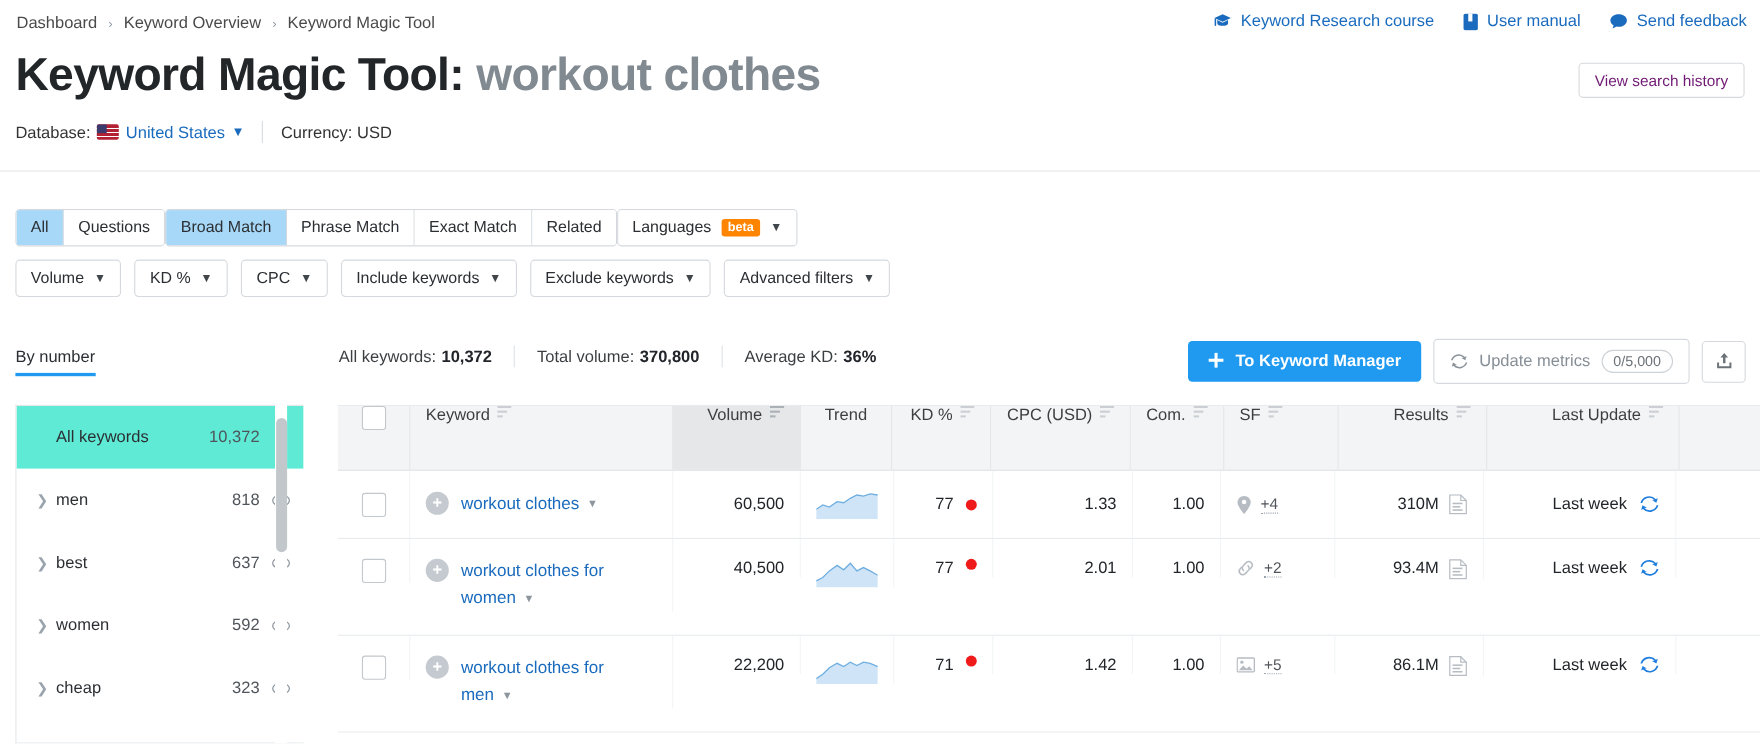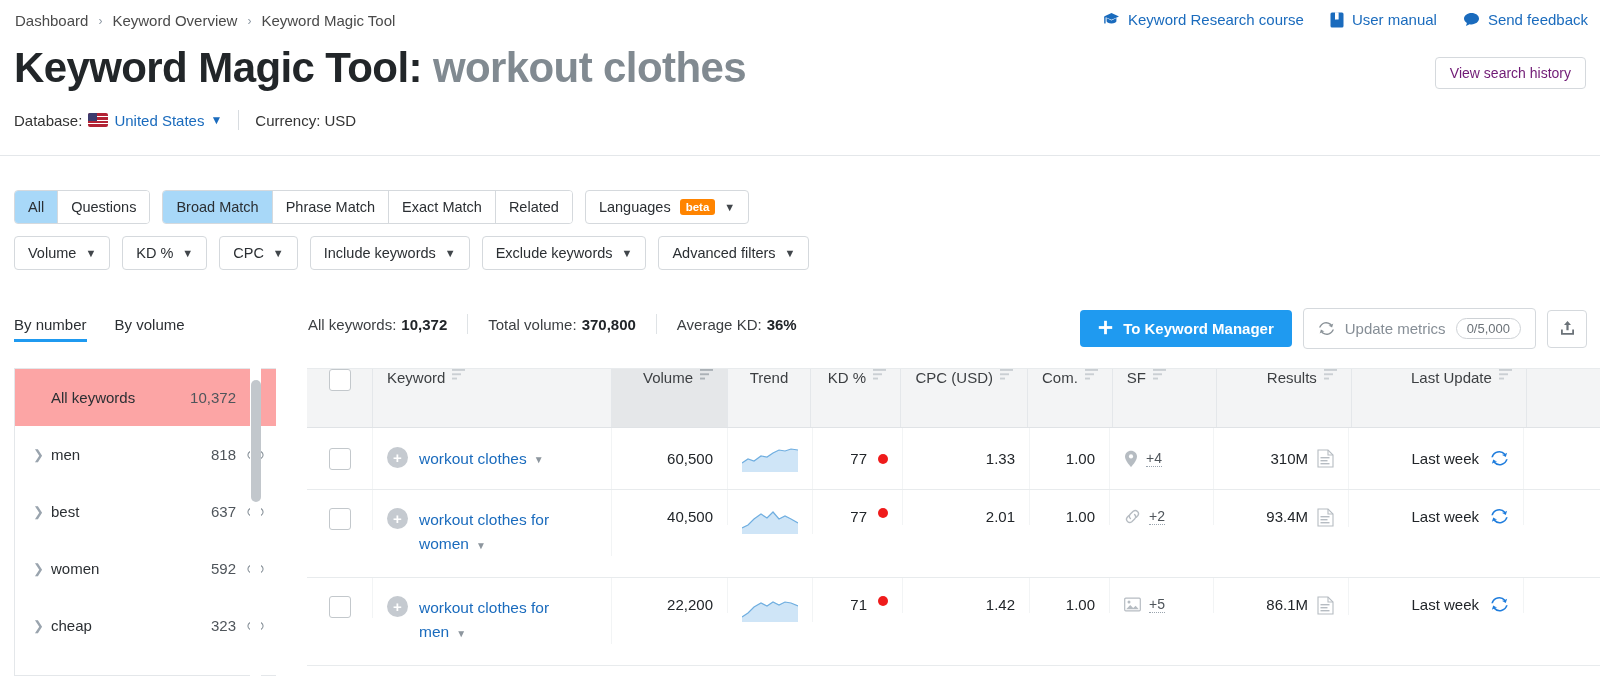--- a/index.html
+++ b/index.html
@@ -60,21 +60,21 @@
   .dbline .flag::after {
     content: ""; position: absolute; left: 0; top: 0; width: 9px; height: 8px; background: #3c3b6e;
   }
   .dbline .dbname { color: #1a6bbd; cursor: pointer; }
   .dbline .caret { color: #1a6bbd; margin-left: 6px; font-size: 12px; }
   .dbline .vsep { width: 1px; height: 20px; background: #d8dce0; margin: 0 16px; }
 
   .hrule { position: absolute; left: 0; top: 155px; width: 1600px; height: 1px; background: #e4e7ea; }
 
   
-  .filters-r1 { position: absolute; left: 14px; top: 190px; display: flex; align-items: center; gap: 12px; }
+  .filters-r1 { position: absolute; left: 14px; top: 190px; display: flex; align-items: center; }
   .filters-r2 { position: absolute; left: 14px; top: 236px; display: flex; align-items: center; gap: 12px; }
 
   .seg { display: flex; border: 1px solid #d5d9dd; border-radius: 4px; overflow: hidden; background: #fff; }
   .seg .sitem {
     padding: 8px 13px; font-size: 14.5px; color: #2b2f33; cursor: pointer;
     border-right: 1px solid #d5d9dd; background: #fff; line-height: 16px;
   }
   .seg .sitem:last-child { border-right: none; }
   .seg .sitem.active { background: #a8d8f8; }
 
@@ -113,36 +113,36 @@
   .counter {
     border: 1px solid #ced2d6; border-radius: 11px; padding: 2px 10px;
     font-size: 13px; color: #6b7278; line-height: 15px;
   }
   .btn-icon {
     background: #fff; border: 1px solid #d5d9dd; border-radius: 4px;
     width: 40px; height: 38px; display: flex; align-items: center; justify-content: center; cursor: pointer;
   }
 
   
-  .sidetabs { position: absolute; left: 14px; top: 316px; display: flex; gap: 28px; font-size: 15px; }
+  .sidetabs { position: absolute; left: 14px; top: 316px; display: flex; gap: 28px; font-size: 15px; flex-direction: column; }
   .sidetab { color: #2b2f33; cursor: pointer; padding-bottom: 9px; position: relative; }
   .sidetab.active::after {
     content: ""; position: absolute; left: 0; right: 0; bottom: 0; height: 3px; background: #1f9af0;
   }
 
   
   .sidelist {
     position: absolute; left: 14px; top: 368px; width: 262px; height: 308px;
     border: 1px solid #e4e7ea; border-right: none; background: #fff; overflow: hidden;
   }
   .side-row {
     display: flex; align-items: center; height: 57px; padding: 0 12px 0 18px;
     font-size: 15px; color: #2b2f33; cursor: pointer; position: relative;
   }
-  .side-row.sel { background: #fca5a5; }
+  .side-row.sel { background: #5eead4; }
   .side-row .chev { width: 18px; color: #9aa4ae; font-size: 13px; flex: 0 0 18px; }
   .side-row .nm { flex: 1 1 auto; }
   .side-row .cnt { color: #4f555b; font-size: 15px; margin-right: 10px; }
   .side-row .eye { width: 18px; display: flex; align-items: center; justify-content: center; }
   .scrolltrack { position: absolute; left: 250px; top: 368px; width: 11px; height: 308px; background: #fff; }
   .scrollthumb { position: absolute; left: 251px; top: 380px; width: 10px; height: 122px; background: #c2c7cc; border-radius: 5px; }
 
   
   .table { position: absolute; left: 307px; top: 368px; width: 1293px; height: 308px; overflow: hidden; }
   .trow { display: flex; align-items: stretch; border-bottom: 1px solid #e8ebed; }

